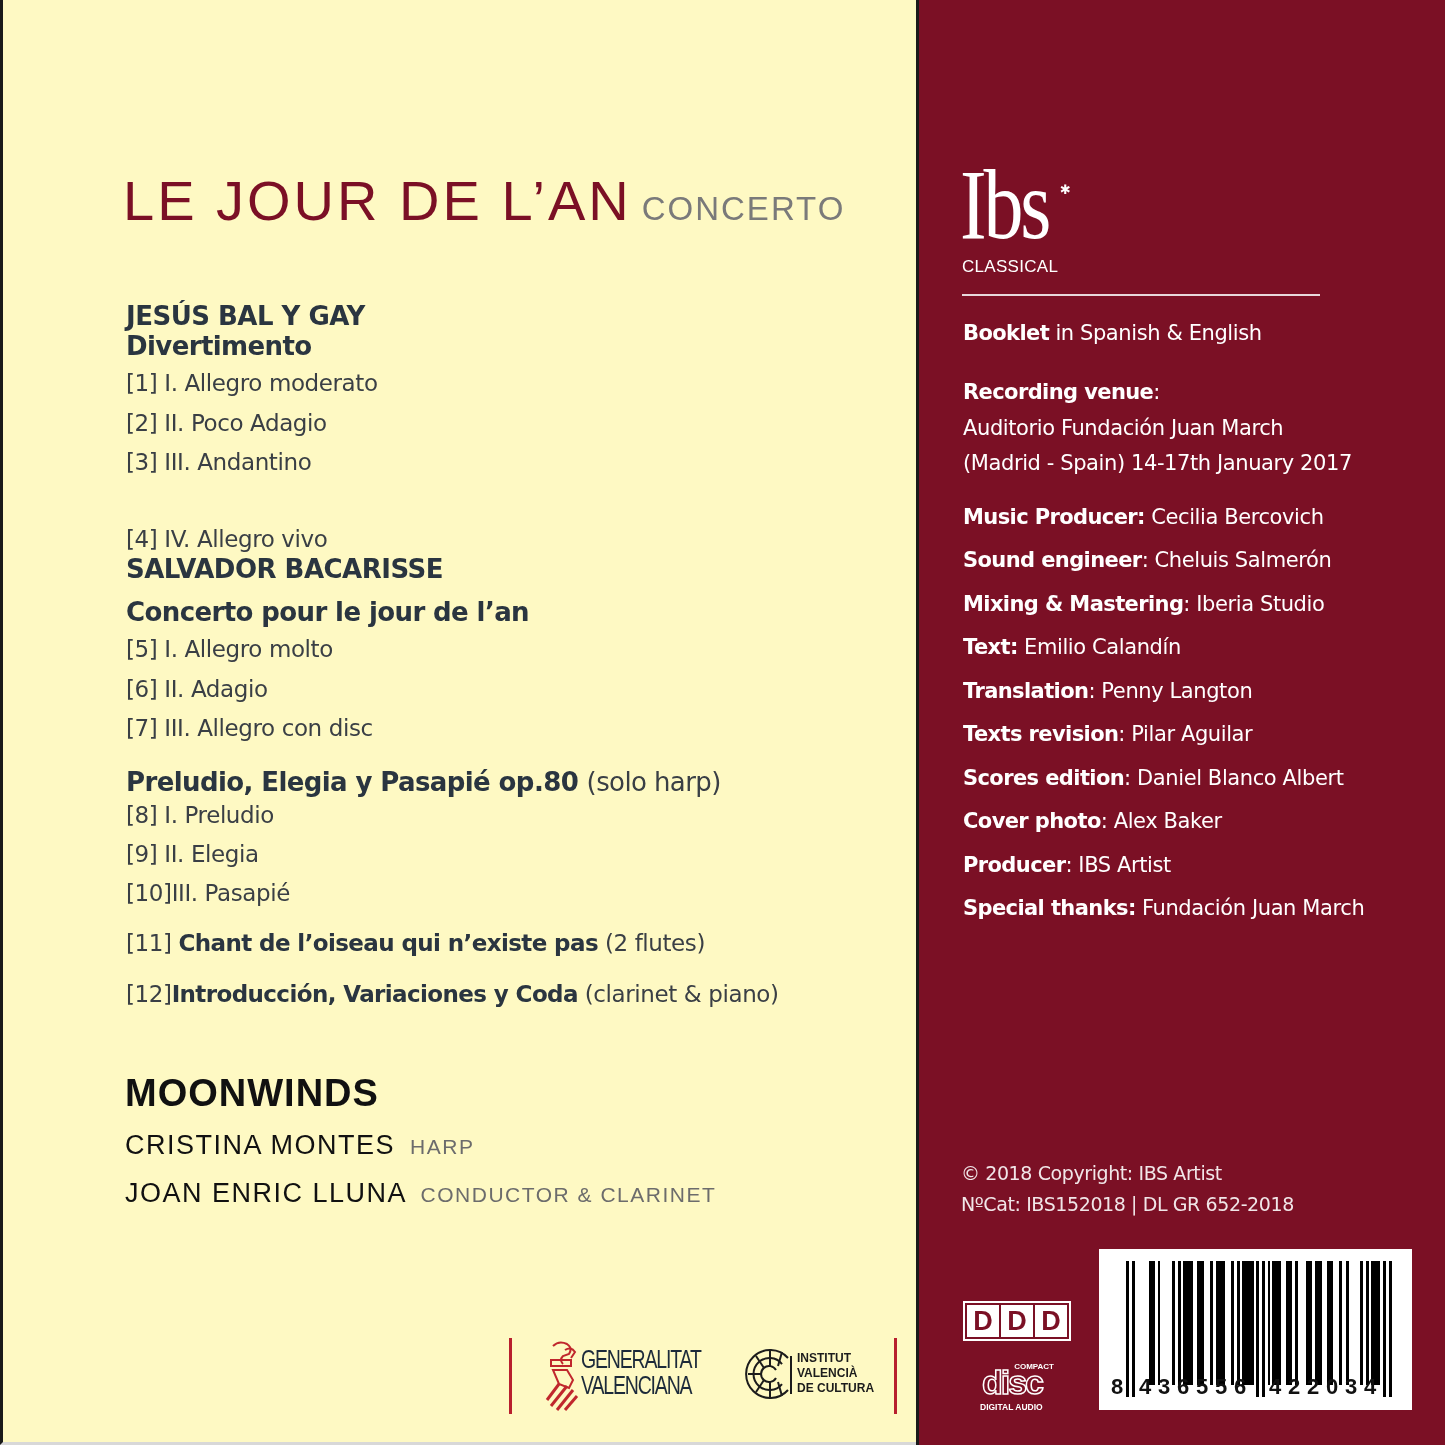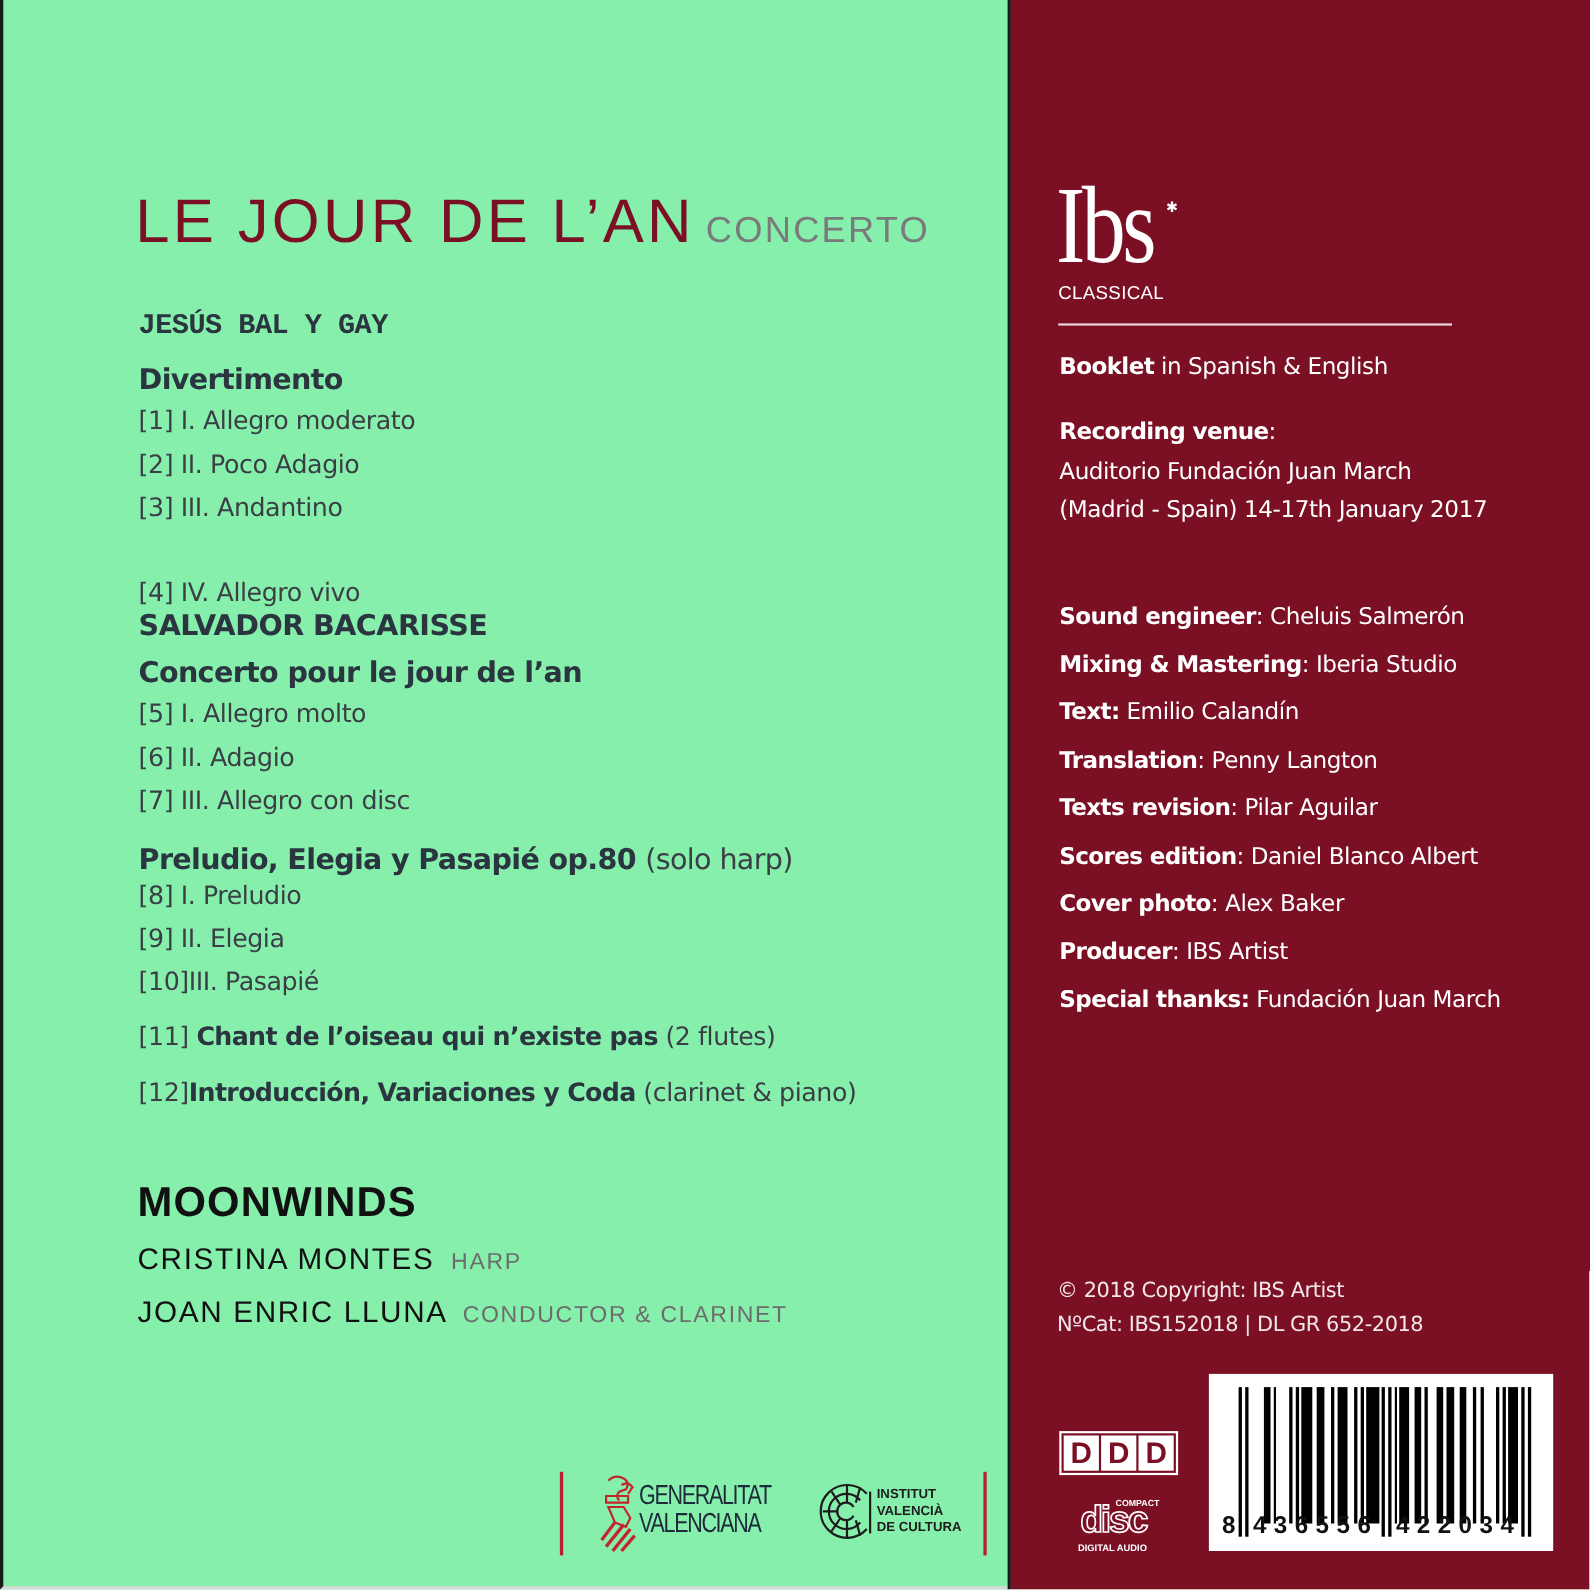--- a/index.html
+++ b/index.html
@@ -1,21 +1,21 @@
 <!DOCTYPE html>
 <html><head>
 <meta charset="utf-8">
 <style>
   * { box-sizing: border-box; margin: 0; padding: 0; }
   html, body { width: 1445px; height: 1445px; overflow: hidden; background: #ffffff; }
   body { position: relative; font-family: "DejaVu Sans", sans-serif; }
 
   .left-panel {
     position: absolute; left: 0; top: 0; width: 918px; height: 1445px;
-    background: #86efac;
+    background: #fef9c3;
     border-left: 3px solid #1a1a1a;
     border-bottom: 3px solid #d8d8d8;
   }
   .divider-line {
     position: absolute; left: 916px; top: 0; width: 3px; height: 1445px; background: #1a1a1a;
   }
   .right-panel {
     position: absolute; left: 919px; top: 0; width: 526px; height: 1445px;
     background: #7b1025;
     color: #ffffff;
@@ -138,21 +138,21 @@
 </style>
 </head>
 <body>
 
 <div class="left-panel">
 
   <div class="title">
     <span class="title-main">LE JOUR DE L’AN</span><span class="title-sub">CONCERTO</span>
   </div>
 
-  <div class="composer" style="top:281px;font-family:Liberation Mono, monospace;">JESÚS BAL Y GAY</div>
+  <div class="composer" style="top:301px;">JESÚS BAL Y GAY</div>
   <div class="work" style="top:331px;">Divertimento</div>
   <div class="track" style="top:370px;"><span>[1]</span> <span>I. Allegro moderato</span></div>
   <div class="track" style="top:410px;"><span>[2]</span> <span>II. Poco Adagio</span></div>
   <div class="track" style="top:449px;"><span>[3]</span> <span>III. Andantino</span></div>
   <div class="track" style="top:502px;margin-top:24px;"><span>[4]</span> <span>IV. Allegro vivo</span></div>
 
   <div class="composer" style="top:554px;">SALVADOR BACARISSE</div>
   <div class="work" style="top:597px;">Concerto pour le jour de l’an</div>
   <div class="track" style="top:636px;"><span>[5]</span> <span>I. Allegro molto</span></div>
   <div class="track" style="top:676px;"><span>[6]</span> <span>II. Adagio</span></div>
@@ -223,20 +223,21 @@
   </div>
   <div class="ibs-classical">CLASSICAL</div>
   <div class="rule"></div>
 
   <div class="credit" style="top:321px;"><b>Booklet</b><span> in Spanish &amp; English</span></div>
 
   <div class="credit" style="top:380px;"><b>Recording venue</b><span>:</span></div>
   <div class="credit" style="top:416px;">Auditorio Fundación Juan March</div>
   <div class="credit" style="top:451px;">(Madrid - Spain) 14-17th January 2017</div>
 
+  <div class="credit" style="top:505px;"><b>Music Producer:</b><span> Cecilia Bercovich</span></div>
   <div class="credit" style="top:548px;"><b>Sound engineer</b><span>: Cheluis Salmerón</span></div>
   <div class="credit" style="top:592px;"><b>Mixing &amp; Mastering</b><span>: Iberia Studio</span></div>
   <div class="credit" style="top:635px;"><b>Text:</b><span> Emilio Calandín</span></div>
   <div class="credit" style="top:679px;"><b>Translation</b><span>:  Penny Langton</span></div>
   <div class="credit" style="top:722px;"><b>Texts revision</b><span>: Pilar Aguilar</span></div>
   <div class="credit" style="top:766px;"><b>Scores edition</b><span>: Daniel Blanco Albert</span></div>
   <div class="credit" style="top:809px;"><b>Cover photo</b><span>: Alex Baker</span></div>
   <div class="credit" style="top:853px;"><b>Producer</b><span>: IBS Artist</span></div>
   <div class="credit" style="top:896px;"><b>Special thanks:</b><span> Fundación Juan March</span></div>
 

